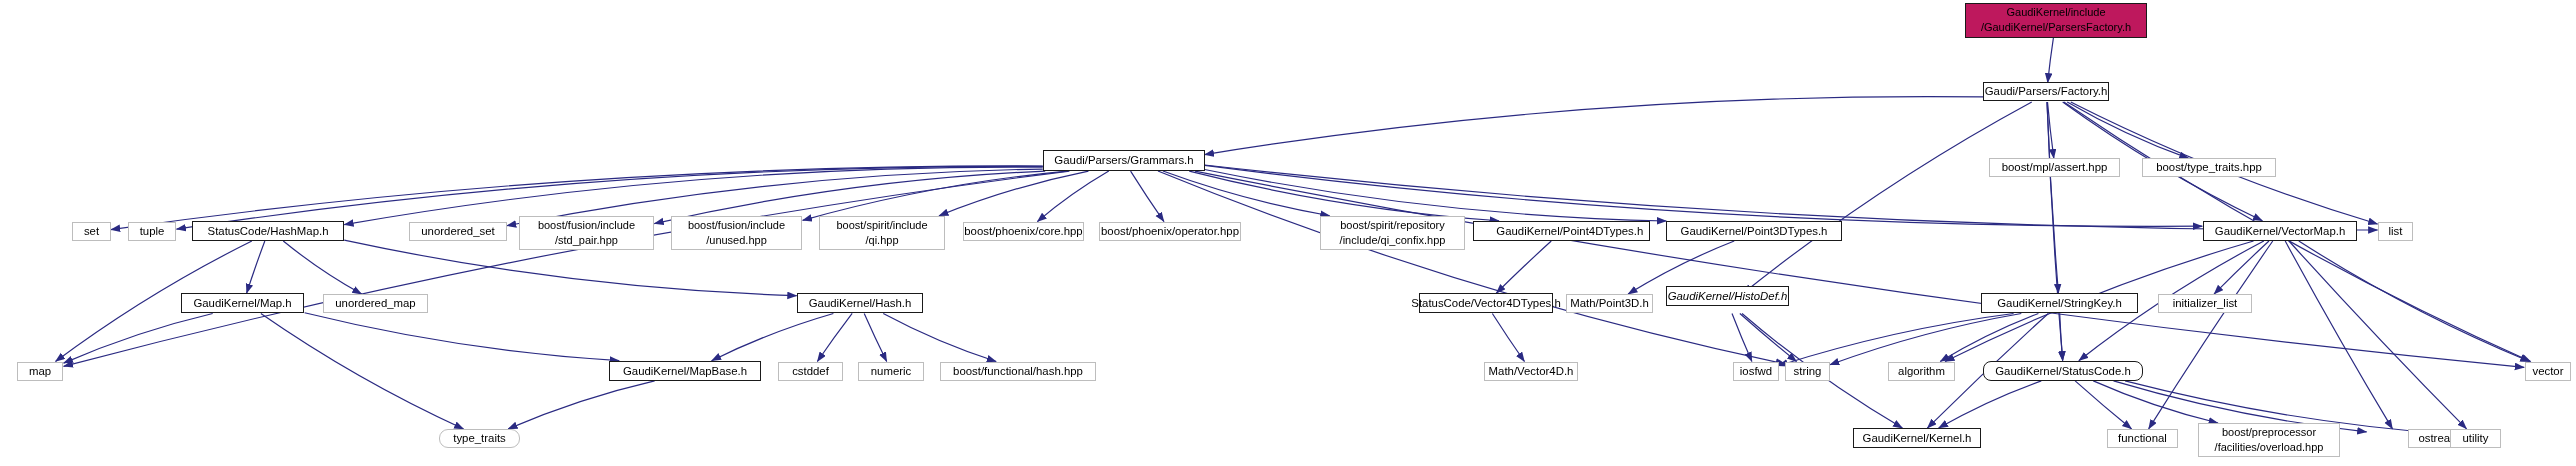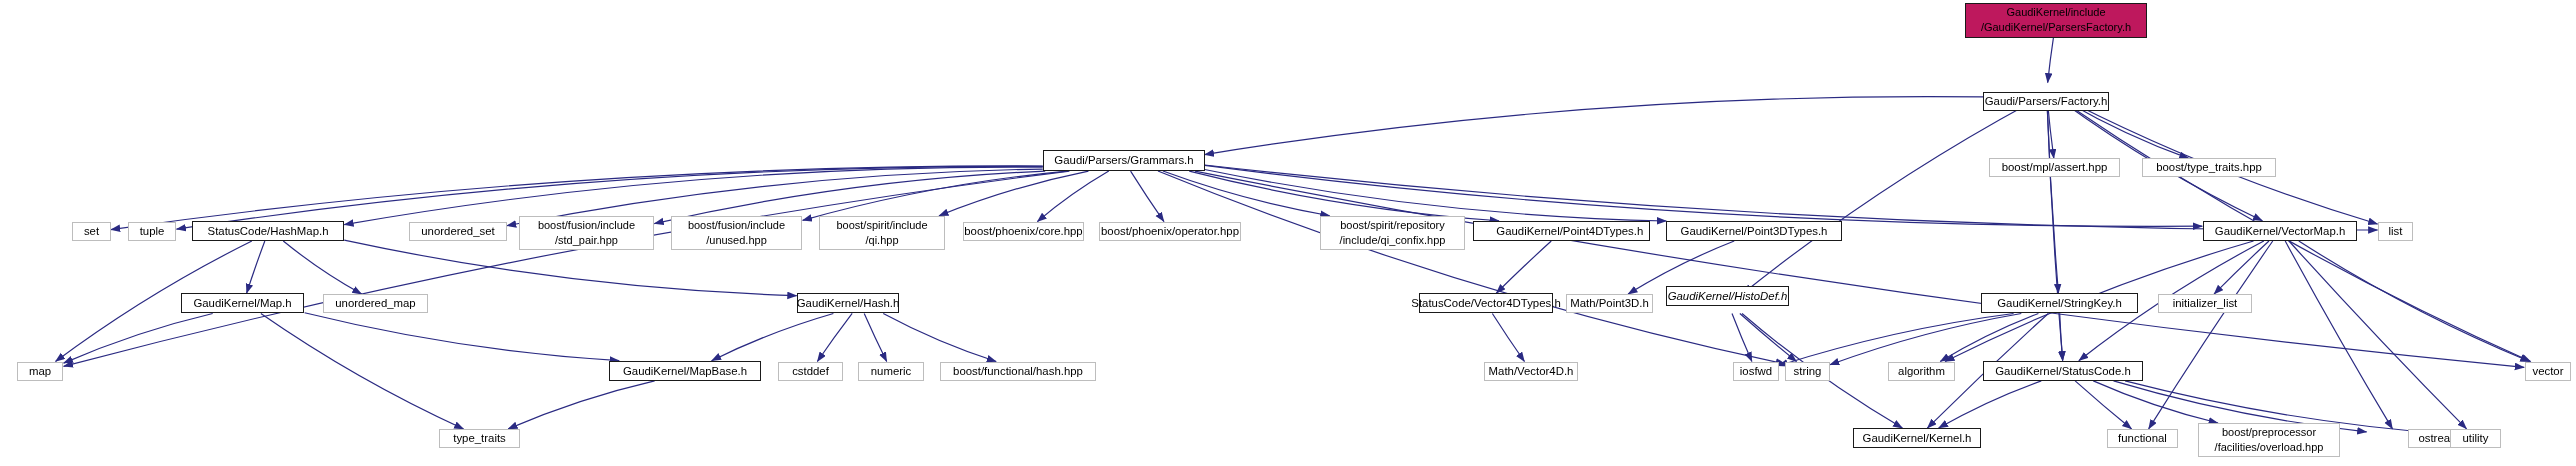--- a/index.html
+++ b/index.html
@@ -85,21 +85,21 @@
         <path d="M2483.6,452.0 Q2555.4,483.7 2631.7,502.0"></path>
         <path d="M2507.6,452.0 Q2655.1,495.8 2808.0,512.5"></path>
         <path d="M2521.3,452.0 Q2711.3,500.9 2907.0,515.1"></path>
         <path d="M2421.9,452.0 Q2358.5,474.5 2300.1,508.0"></path>
         <path d="M776.4,452.0 Q686.9,472.7 602.5,509.0"></path>
       </g>
   </svg>
   <div id="node-layer">
       <div class="node root" style="left: 1965px; top: 2.5px; width: 182px; height: 35px; font-size: 11px; line-height: 15px;">GaudiKernel/include
 /GaudiKernel/ParsersFactory.h</div>
-      <div class="node strong" style="left: 1983px; top: 92px; width: 126px; height: 19.4px;">Gaudi/Parsers/Factory.h</div>
+      <div class="node strong" style="left: 1983px; top: 82px; width: 126px; height: 19.4px;">Gaudi/Parsers/Factory.h</div>
       <div class="node strong" style="left: 1043px; top: 150px; width: 162px; height: 21px;">Gaudi/Parsers/Grammars.h</div>
       <div class="node" style="left: 1989px; top: 158px; width: 131px; height: 18.5px;">boost/mpl/assert.hpp</div>
       <div class="node" style="left: 2142px; top: 158px; width: 134px; height: 18.5px;">boost/type_traits.hpp</div>
       <div class="node" style="left: 72px; top: 222px; width: 39px; height: 18.5px;">set</div>
       <div class="node" style="left: 128px; top: 222px; width: 48px; height: 18.5px;">tuple</div>
       <div class="node strong" style="left: 192px; top: 221px; width: 152px; height: 20px;">StatusCode/HashMap.h</div>
       <div class="node" style="left: 409px; top: 222px; width: 98px; height: 18.5px;">unordered_set</div>
       <div class="node" style="left: 519px; top: 216px; width: 135px; height: 34px; font-size: 11px; line-height: 15px;">boost/fusion/include
 /std_pair.hpp</div>
       <div class="node" style="left: 671px; top: 216px; width: 131px; height: 34px; font-size: 11px; line-height: 15px;">boost/fusion/include
@@ -109,39 +109,39 @@
       <div class="node" style="left: 963px; top: 222px; width: 121px; height: 18.5px;">boost/phoenix/core.hpp</div>
       <div class="node" style="left: 1099px; top: 222px; width: 142px; height: 18.5px;">boost/phoenix/operator.hpp</div>
       <div class="node" style="left: 1320px; top: 216px; width: 145px; height: 34px; font-size: 11px; line-height: 15px;">boost/spirit/repository
 /include/qi_confix.hpp</div>
       <div class="node strong" style="left: 1473px; top: 221px; width: 177px; height: 20px; padding-left: 20px;">GaudiKernel/Point4DTypes.h</div>
       <div class="node strong" style="left: 1666px; top: 221px; width: 176px; height: 20px;">GaudiKernel/Point3DTypes.h</div>
       <div class="node strong" style="left: 2203px; top: 221px; width: 154px; height: 20px;">GaudiKernel/VectorMap.h</div>
       <div class="node" style="left: 2378px; top: 222px; width: 35px; height: 18.5px;">list</div>
       <div class="node strong" style="left: 181px; top: 293px; width: 123px; height: 20px;">GaudiKernel/Map.h</div>
       <div class="node" style="left: 323px; top: 294px; width: 105px; height: 18.5px;">unordered_map</div>
-      <div class="node strong" style="left: 797px; top: 293px; width: 102px; height: 20px;">GaudiKernel/Hash.h</div>
+      <div class="node strong" style="left: 797px; top: 293px; width: 126px; height: 20px;">GaudiKernel/Hash.h</div>
       <div class="node strong" style="left: 1419px; top: 293px; width: 134px; height: 20px;">StatusCode/Vector4DTypes.h</div>
       <div class="node" style="left: 1566px; top: 294px; width: 87px; height: 18.5px;">Math/Point3D.h</div>
       <div class="node strong" style="left: 1666px; top: 286px; width: 123px; height: 20px; font-style: italic;">GaudiKernel/HistoDef.h</div>
       <div class="node strong" style="left: 1981px; top: 293px; width: 157px; height: 20px;">GaudiKernel/StringKey.h</div>
       <div class="node" style="left: 2158px; top: 294px; width: 94px; height: 18.5px;">initializer_list</div>
       <div class="node" style="left: 17px; top: 362px; width: 46px; height: 18.5px;">map</div>
       <div class="node strong" style="left: 609px; top: 361px; width: 152px; height: 20px;">GaudiKernel/MapBase.h</div>
       <div class="node" style="left: 778px; top: 362px; width: 65px; height: 18.5px;">cstddef</div>
       <div class="node" style="left: 858px; top: 362px; width: 66px; height: 18.5px;">numeric</div>
       <div class="node" style="left: 940px; top: 362px; width: 156px; height: 18.5px;">boost/functional/hash.hpp</div>
       <div class="node" style="left: 1484px; top: 362px; width: 94px; height: 18.5px;">Math/Vector4D.h</div>
       <div class="node" style="left: 1733px; top: 362px; width: 46px; height: 18.5px;">iosfwd</div>
       <div class="node" style="left: 1785px; top: 362px; width: 45px; height: 18.5px;">string</div>
       <div class="node" style="left: 1888px; top: 362px; width: 67px; height: 18.5px;">algorithm</div>
-      <div class="node strong" style="left: 1983px; top: 361px; width: 160px; height: 20px;">GaudiKernel/StatusCode.h</div>
+      <div class="node strong" style="left: 1983px; top: 361px; width: 160px; height: 20px; border-radius: 8px;">GaudiKernel/StatusCode.h</div>
       <div class="node" style="left: 2525px; top: 362px; width: 46px; height: 18.5px;">vector</div>
       <div class="node strong" style="left: 1853px; top: 428px; width: 128px; height: 20px;">GaudiKernel/Kernel.h</div>
       <div class="node" style="left: 2107px; top: 429px; width: 71px; height: 18.5px;">functional</div>
       <div class="node" style="left: 2198px; top: 423px; width: 142px; height: 34px; font-size: 11px; line-height: 15px;">boost/preprocessor
 /facilities/overload.hpp</div>
       <div class="node" style="left: 2367px; top: 429px; width: 62px; height: 18.5px; margin-left: 41px;">ostream</div>
       <div class="node" style="left: 2450px; top: 429px; width: 51px; height: 18.5px;">utility</div>
-      <div class="node" style="left: 439px; top: 429px; width: 81px; height: 18.5px;">type_traits</div>
+      <div class="node" style="left: 439px; top: 429px; width: 81px; height: 18.5px; border-radius: 9px;">type_traits</div>
     </div>
 </div>
 
 
 </body></html>

